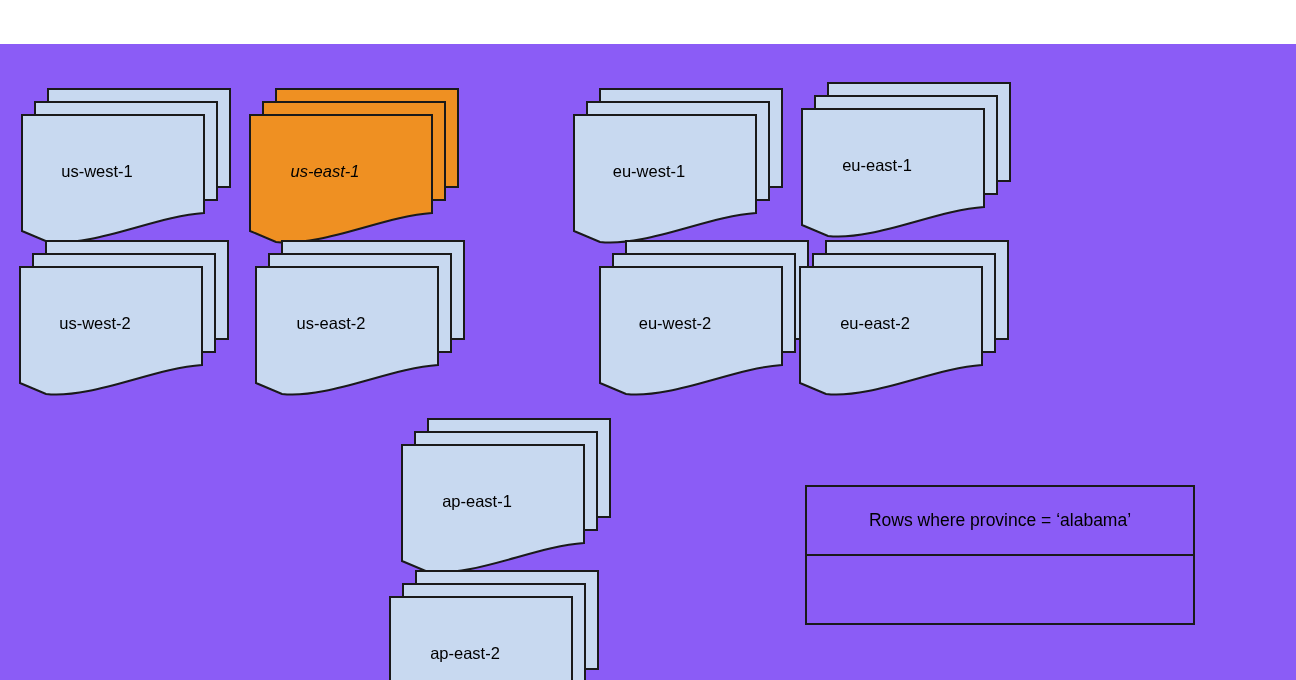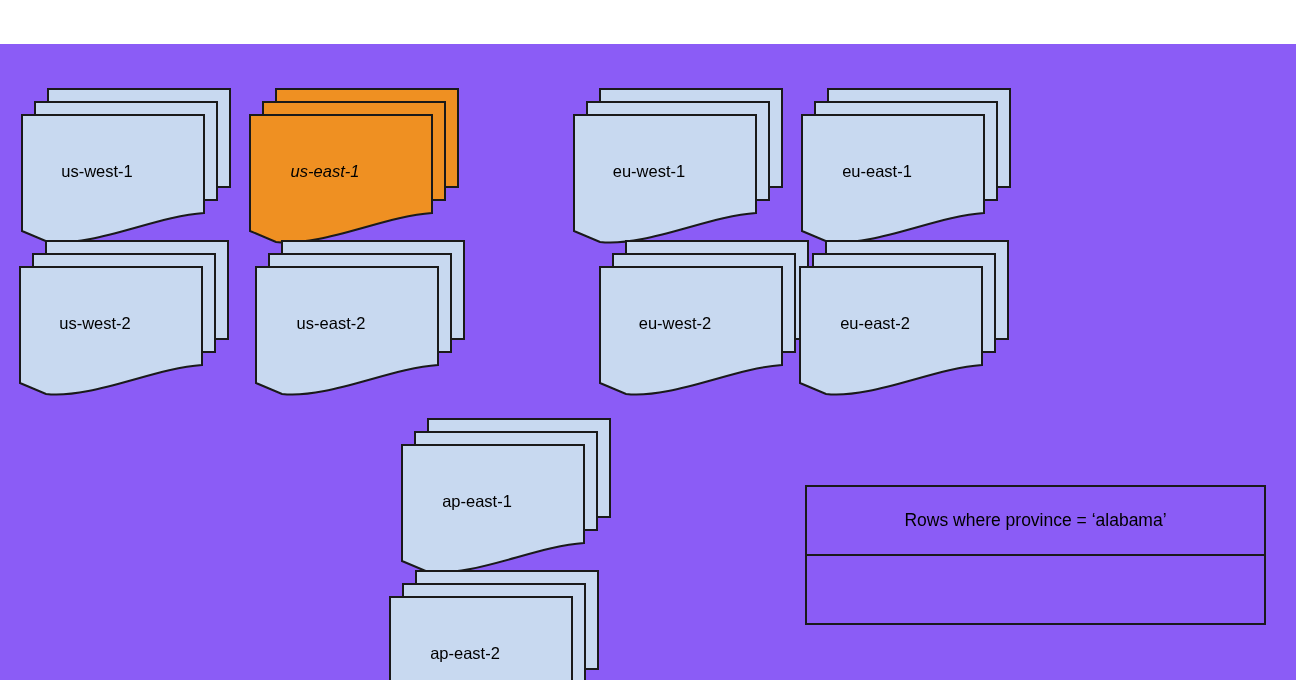--- a/index.html
+++ b/index.html
@@ -36,21 +36,21 @@
     font-family: "Liberation Sans", sans-serif;
     font-size: 16.5px;
     fill: #000000;
     text-anchor: middle;
     dominant-baseline: middle;
   }
   .legend-box {
     position: absolute;
     left: 805px;
     top: 441px;
-    width: 461px;
+    width: 390px;
     height: 140px;
     border: 2px solid #1a1a1a;
     box-sizing: border-box;
   }
   .legend-row {
     display: flex;
     align-items: center;
     justify-content: center;
     box-sizing: border-box;
     width: 100%;
@@ -92,21 +92,21 @@
         </svg>
       </div>
       <div class="doc-stack" style="left: 574px; top: 45px;">
         <svg viewBox="0 0 208 160" width="208" height="160">
           <path d="M 26 0 L 208 0 L 208 98 L 26 98 Z" fill="#c8d9f0" stroke="#1a1a1a" stroke-width="2" stroke-linejoin="miter"></path>
           <path d="M 13 13 L 195 13 L 195 111 L 13 111 Z" fill="#c8d9f0" stroke="#1a1a1a" stroke-width="2" stroke-linejoin="miter"></path>
           <path d="M 0 26 L 182 26 L 182 124 C 134 127 72 158 26 153 L 0 142 Z" fill="#c8d9f0" stroke="#1a1a1a" stroke-width="2" stroke-linejoin="miter"></path>
           <text class="doc-label" x="75" y="84">eu-west-1</text>
         </svg>
       </div>
-      <div class="doc-stack" style="left: 802px; top: 45px;">
+      <div class="doc-stack" style="left: 802px; top: 39px;">
         <svg viewBox="0 0 208 160" width="208" height="160">
           <path d="M 26 0 L 208 0 L 208 98 L 26 98 Z" fill="#c8d9f0" stroke="#1a1a1a" stroke-width="2" stroke-linejoin="miter"></path>
           <path d="M 13 13 L 195 13 L 195 111 L 13 111 Z" fill="#c8d9f0" stroke="#1a1a1a" stroke-width="2" stroke-linejoin="miter"></path>
           <path d="M 0 26 L 182 26 L 182 124 C 134 127 72 158 26 153 L 0 142 Z" fill="#c8d9f0" stroke="#1a1a1a" stroke-width="2" stroke-linejoin="miter"></path>
           <text class="doc-label" x="75" y="84">eu-east-1</text>
         </svg>
       </div>
       <div class="doc-stack" style="left: 20px; top: 197px;">
         <svg viewBox="0 0 208 160" width="208" height="160">
           <path d="M 26 0 L 208 0 L 208 98 L 26 98 Z" fill="#c8d9f0" stroke="#1a1a1a" stroke-width="2" stroke-linejoin="miter"></path>

